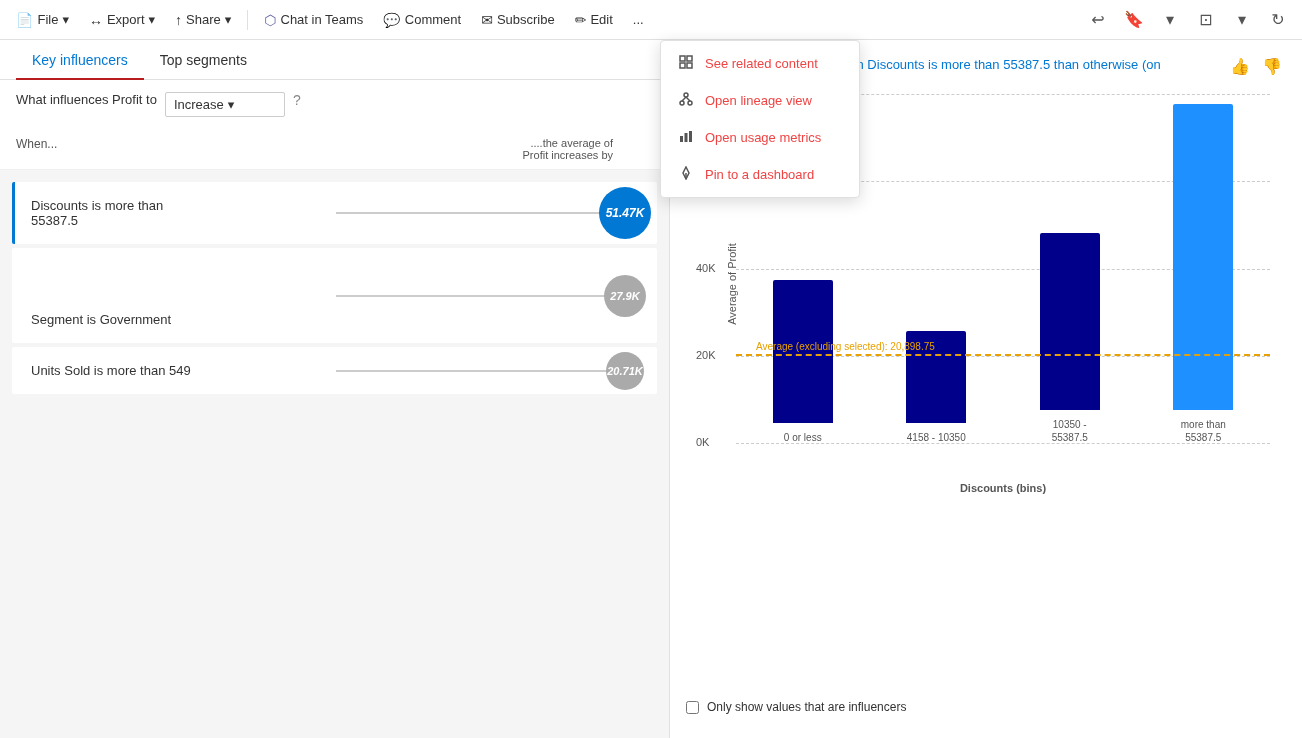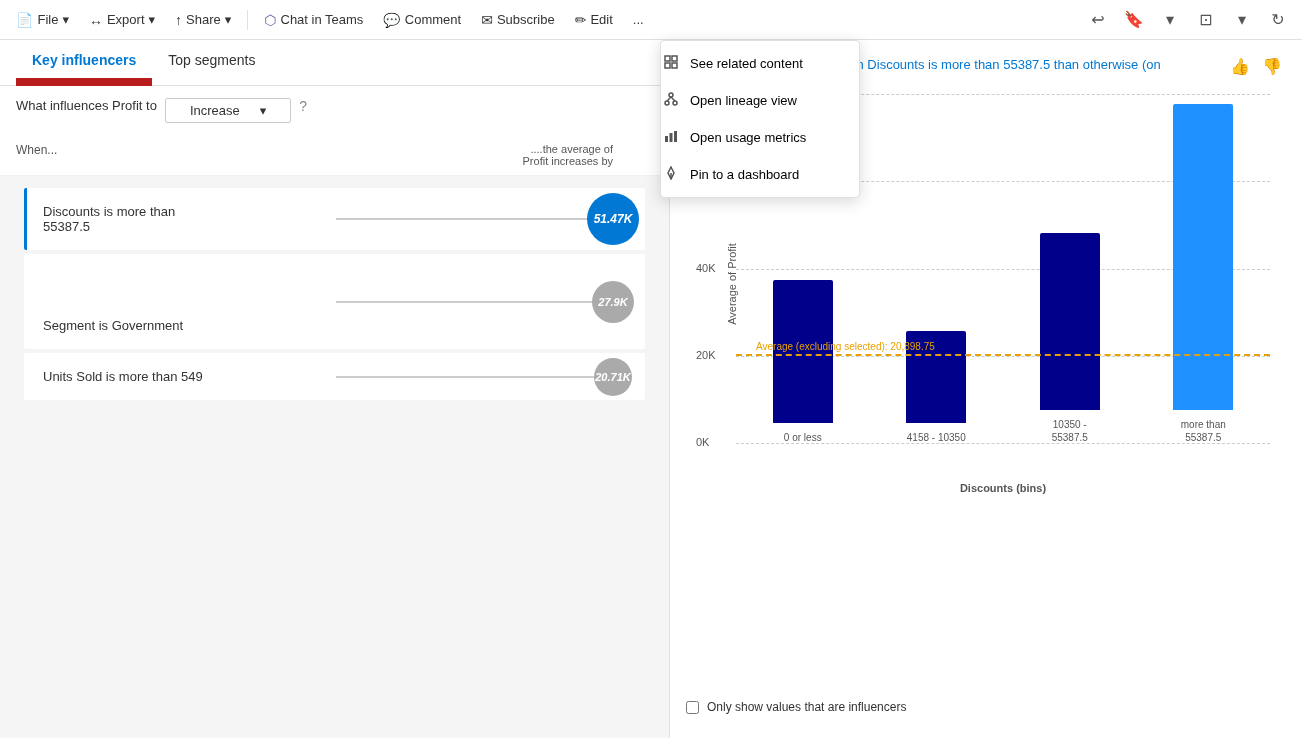--- a/index.html
+++ b/index.html
@@ -59,41 +59,41 @@
     .tab {
       padding: 12px 16px 10px;
       cursor: pointer;
       font-size: 14px;
       color: #333;
       border-bottom: 2px solid transparent;
       margin-bottom: -1px;
     }
     .tab.active {
       color: #0078d4;
-      border-bottom: 8px solid #b91c1c;
-      font-weight: 700;
+      border-bottom: 2px solid #b91c1c;
+      font-weight: 400;
     }
 
     
     .filter-row {
       display: flex;
       align-items: flex-start;
       padding: 12px 16px;
       gap: 8px;
       font-size: 13px;
       color: #333;
     }
     .filter-select {
       display: flex;
       align-items: center;
       border: 1px solid #ccc;
       border-radius: 2px;
-      padding: 4px 24px;
-      cursor: pointer;
-      gap: 20px;
+      padding: 4px 8px;
+      cursor: pointer;
+      gap: 4px;
       min-width: 120px;
       background: #fff;
     }
     .question-mark {
       color: #888;
       font-size: 14px;
       cursor: pointer;
     }
 
     
@@ -101,21 +101,21 @@
       display: flex;
       padding: 8px 16px;
       font-size: 12px;
       color: #555;
       border-bottom: 1px solid #f0f0f0;
     }
     .col-when { flex: 0 0 490px; }
     .col-avg { flex: 1; font-size: 11px; color: #555; text-align: right; padding-right: 40px; }
 
     
-    .influencer-list { flex: 1; overflow-y: auto; padding: 8px 16px; background: #f5f5f5; }
+    .influencer-list { flex: 1; overflow-y: auto; padding: 8px 4px; background: #f5f5f5; }
     .influencer-row {
       display: flex;
       align-items: center;
       padding: 16px 16px;
       margin: 4px 8px;
       background: #fff;
       border-radius: 2px;
       border-left: 3px solid transparent;
       cursor: pointer;
       position: relative;
@@ -268,24 +268,24 @@
       border-radius: 4px;
       box-shadow: 0 4px 16px rgba(0,0,0,0.15);
       z-index: 100;
       min-width: 200px;
       padding: 4px 0;
     }
     .menu-item {
       display: flex;
       align-items: center;
       gap: 10px;
-      padding: 10px 1px;
+      padding: 10px 16px;
       cursor: pointer;
       font-size: 13px;
-      color: #000000;
+      color: #ef4444;
     }
     .menu-icon { font-size: 14px; color: #555; width: 18px; text-align: center; }
   </style>
 </head>
 <body>
 
 <div class="toolbar">
   <div class="toolbar-item">
     <span class="toolbar-icon">📄</span>
     <span>File</span>

